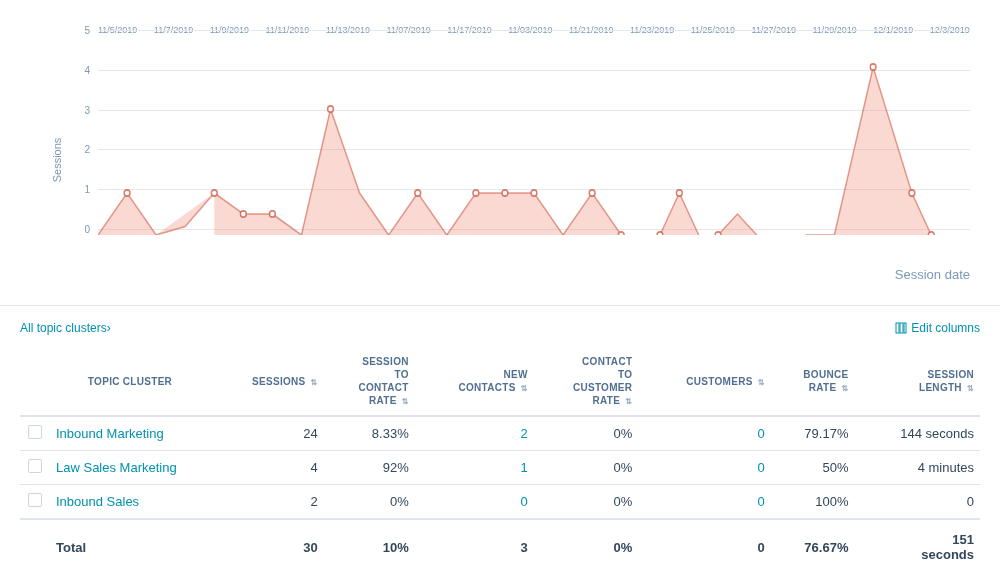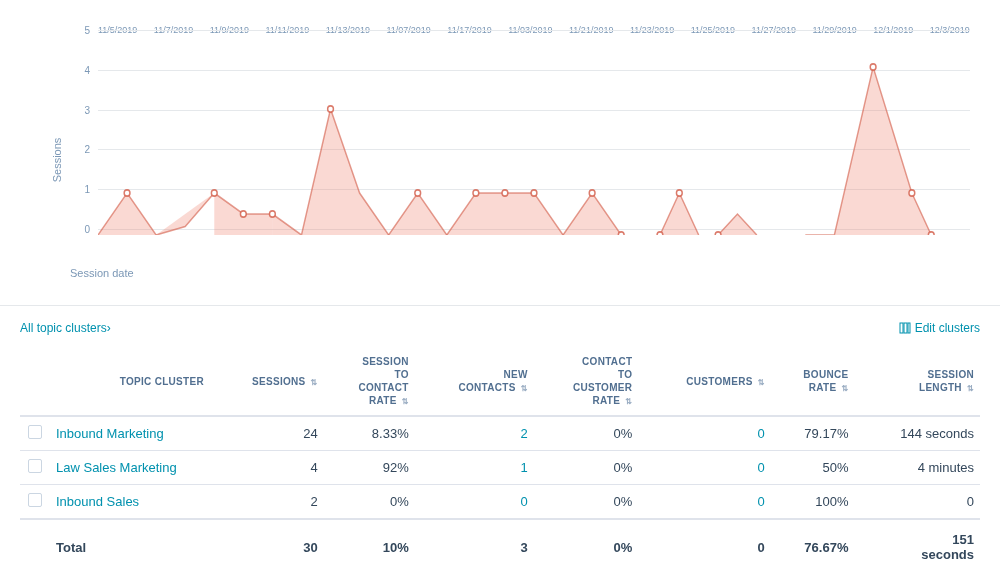--- a/index.html
+++ b/index.html
@@ -80,22 +80,22 @@
       margin-top: 5px;
       padding-bottom: 5px;
     }
     
     .x-label {
       font-size: 9px;
       color: #7c98b6;
     }
     
     .x-axis-title {
-      text-align: left;
-      font-size: 11px;
+      text-align: right;
+      font-size: 13px;
       color: #7c98b6;
       margin-top: 2px;
     }
     
     
     .table-section {
       padding: 15px 20px;
     }
     
     .table-header-row {
@@ -351,29 +351,29 @@
       <a class="topic-clusters-link">
         <span>All topic clusters</span>
         <span>›</span>
       </a>
       <div class="edit-columns-btn">
         <svg width="12" height="12" viewBox="0 0 12 12">
           <rect x="1" y="1" width="3" height="10" fill="none" stroke="#0091ae" stroke-width="1"></rect>
           <rect x="5" y="1" width="3" height="10" fill="none" stroke="#0091ae" stroke-width="1"></rect>
           <rect x="9" y="1" width="2" height="10" fill="none" stroke="#0091ae" stroke-width="1"></rect>
         </svg>
-        <span>Edit clusters</span>
+        <span>Edit columns</span>
       </div>
     </div>
 
     <table>
       <thead>
         <tr>
           <th></th>
-          <th style="text-align:right">
+          <th style="text-align:center">
             TOPIC CLUSTER
           </th>
           <th style="cursor:pointer">
             SESSIONS <span class="sort-icon">⇅</span>
           </th>
           <th style="cursor:pointer">
             <div class="col-header-multi">
               <span>SESSION</span>
               <span>TO</span>
               <span>CONTACT</span>

